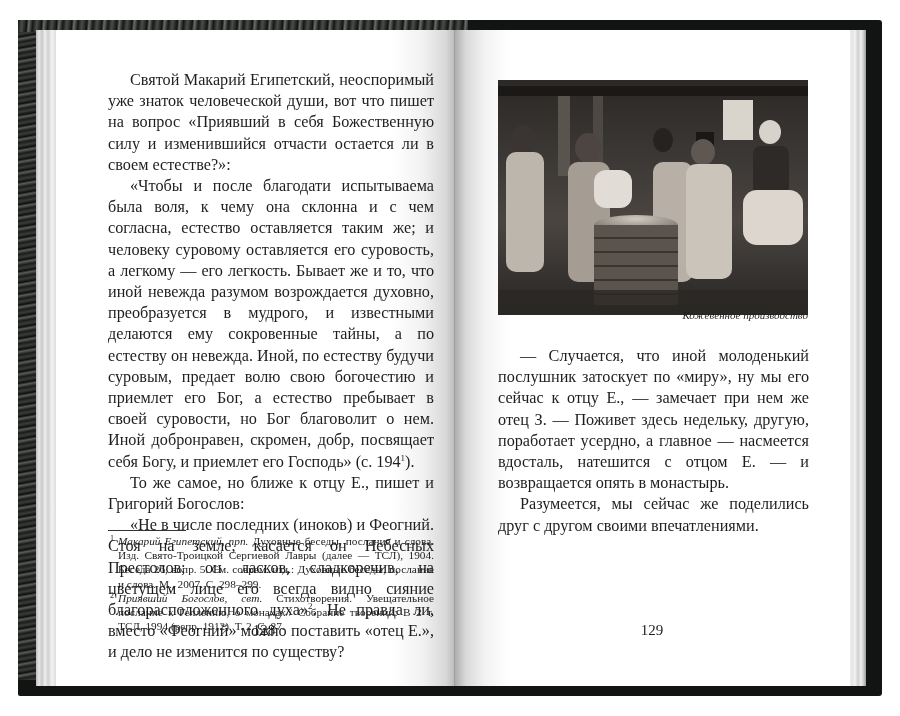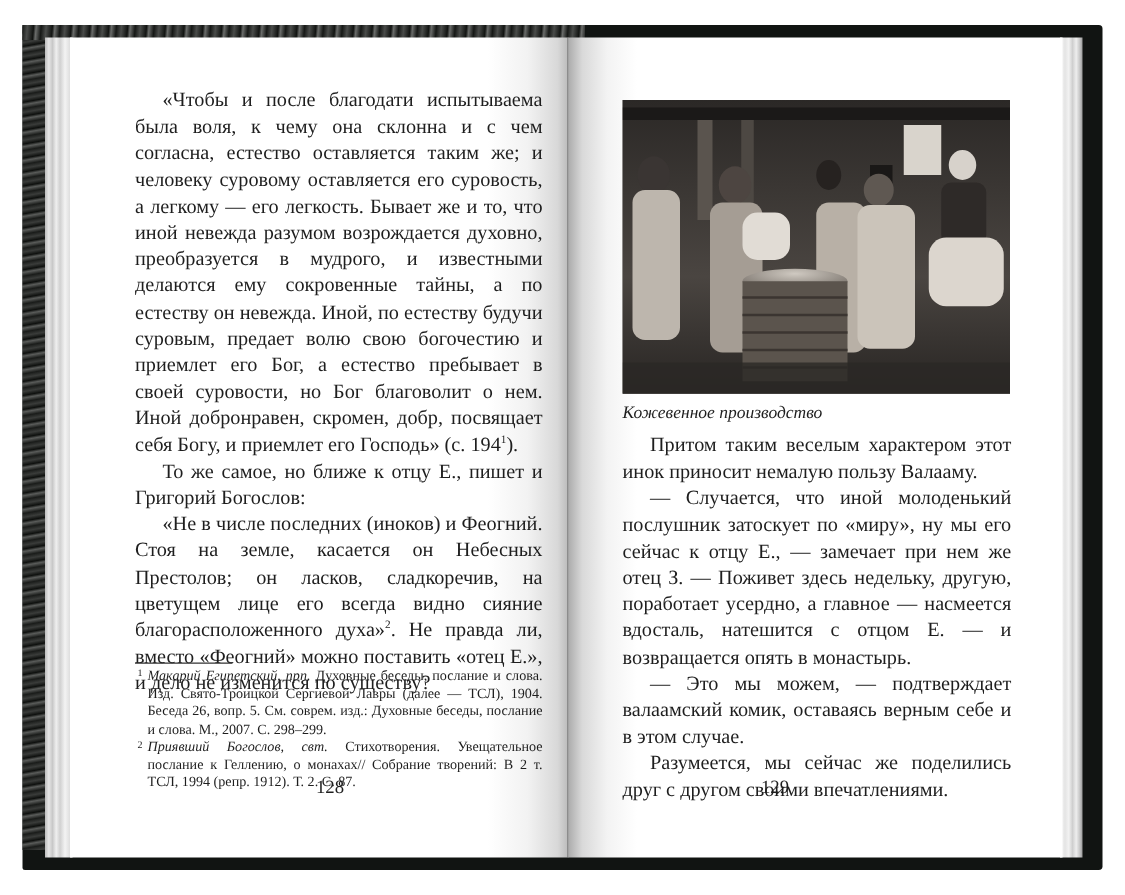--- a/index.html
+++ b/index.html
@@ -60,47 +60,48 @@
       font-size: 11.3px; line-height: 14.2px; text-align: justify;
     }
     .footnotes .fn { margin: 0 0 0 0; padding-left: 10px; position: relative; }
     .footnotes .fn .num { position: absolute; left: 2px; top: -2px; font-size: 8px; }
     .footnotes i { font-style: italic; }
 
     .page-number {
       position: absolute; font-size: 15px; text-align: center; width: 60px;
     }
     .pn-left { left: 234px; top: 622px; }
-    .pn-right { left: 590px; top: 622px; }
+    .pn-right { left: 622px; top: 622px; }
 
     
     .photo {
       position: absolute; left: 498px; top: 80px; width: 310px; height: 235px;
       background: #3a3633; overflow: hidden;
     }
     .photo svg { display: block; }
     .caption {
-      position: absolute; left: 498px; top: 323px; width: 310px; text-align: left;
-      font-style: italic; font-size: 14px;
+      position: absolute; left: 498px; top: 309px; width: 310px; text-align: right;
+      font-style: italic; font-size: 11px;
     }
   </style>
 </head>
 <body>
 
 <div class="cover"></div>
 <div class="cover-left-texture"></div>
 <div class="cover-top-texture"></div>
 <div class="stack-left"></div>
 <div class="stack-right"></div>
 
 <div class="page page-left"></div>
 <div class="page page-right"></div>
 <div class="gutter-line"></div>
 
 <div class="text-block left-text">
+  <p>Святой Макарий Египетский, неоспоримый уже знаток человеческой души, вот что пишет на вопрос «Приявший в себя Божественную силу и изменившийся отчасти остается ли в своем естестве?»:</p>
   <p><span>«Чтобы и после благодати испытываема была воля, к чему она склонна и с чем согласна, естество оставляется таким же; и человеку суровому оставляется его суровость, а легкому — его легкость. Бывает же и то, что иной невежда разумом возрождается духовно, преобразуется в мудрого, и известными делаются ему сокровенные тайны, а по естеству он невежда. Иной, по естеству будучи суровым, предает волю свою богочестию и приемлет его Бог, а естество пребывает в своей суровости, но Бог благоволит о нем. Иной добронравен, скромен, добр, посвящает себя Богу, и приемлет его Господь» (с. 194</span><sup>1</sup><span>).</span></p>
   <p>То же самое, но ближе к отцу Е., пишет и Григорий Богослов:</p>
   <p><span>«Не в числе последних (иноков) и Феогний. Стоя на земле, касается он Небесных Престолов; он ласков, сладкоречив, на цветущем лице его всегда видно сияние благорасположенного духа»</span><sup>2</sup><span>.</span> <span>Не правда ли, вместо «Феогний» можно поставить «отец Е.», и дело не изменится по существу?</span></p>
 </div>
 
 <div class="footnote-rule"></div>
 <div class="footnotes">
   <p class="fn">
     <span class="num">1</span><i>Макарий Египетский, прп.</i><span> Духовные беседы, послание и слова. Изд. Свято-Троицкой Сергиевой Лавры (далее — ТСЛ), 1904. Беседа 26, вопр. 5. См. соврем. изд.: Духовные беседы, послание и слова. М., 2007. С. 298–299.</span>
   </p>
@@ -153,19 +154,17 @@
       <line x1="96" y1="186" x2="180" y2="186"></line>
       <line x1="96" y1="200" x2="180" y2="200"></line>
       <line x1="96" y1="214" x2="180" y2="214"></line>
     </g>
     <rect x="0" y="210" width="310" height="25" fill="#2b2826" opacity=".8"></rect>
   </svg>
 </div>
 <div class="caption">Кожевенное производство</div>
 
 <div class="text-block right-text">
-  <p>Притом таким веселым характером этот инок приносит немалую пользу Валааму.</p>
   <p>— Случается, что иной молоденький послушник затоскует по «миру», ну мы его сейчас к отцу Е., — замечает при нем же отец З. — Поживет здесь недельку, другую, поработает усердно, а главное — насмеется вдосталь, натешится с отцом Е. — и возвращается опять в монастырь.</p>
-  <p>— Это мы можем, — подтверждает валаамский комик, оставаясь верным себе и в этом случае.</p>
   <p>Разумеется, мы сейчас же поделились друг с другом своими впечатлениями.</p>
 </div>
 
 <div class="page-number pn-right">129</div>
 
 </body></html>

